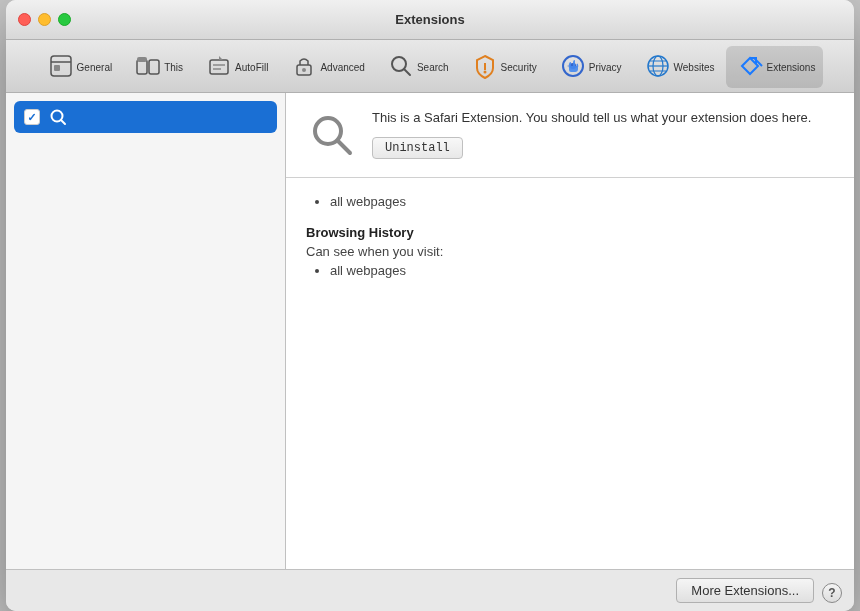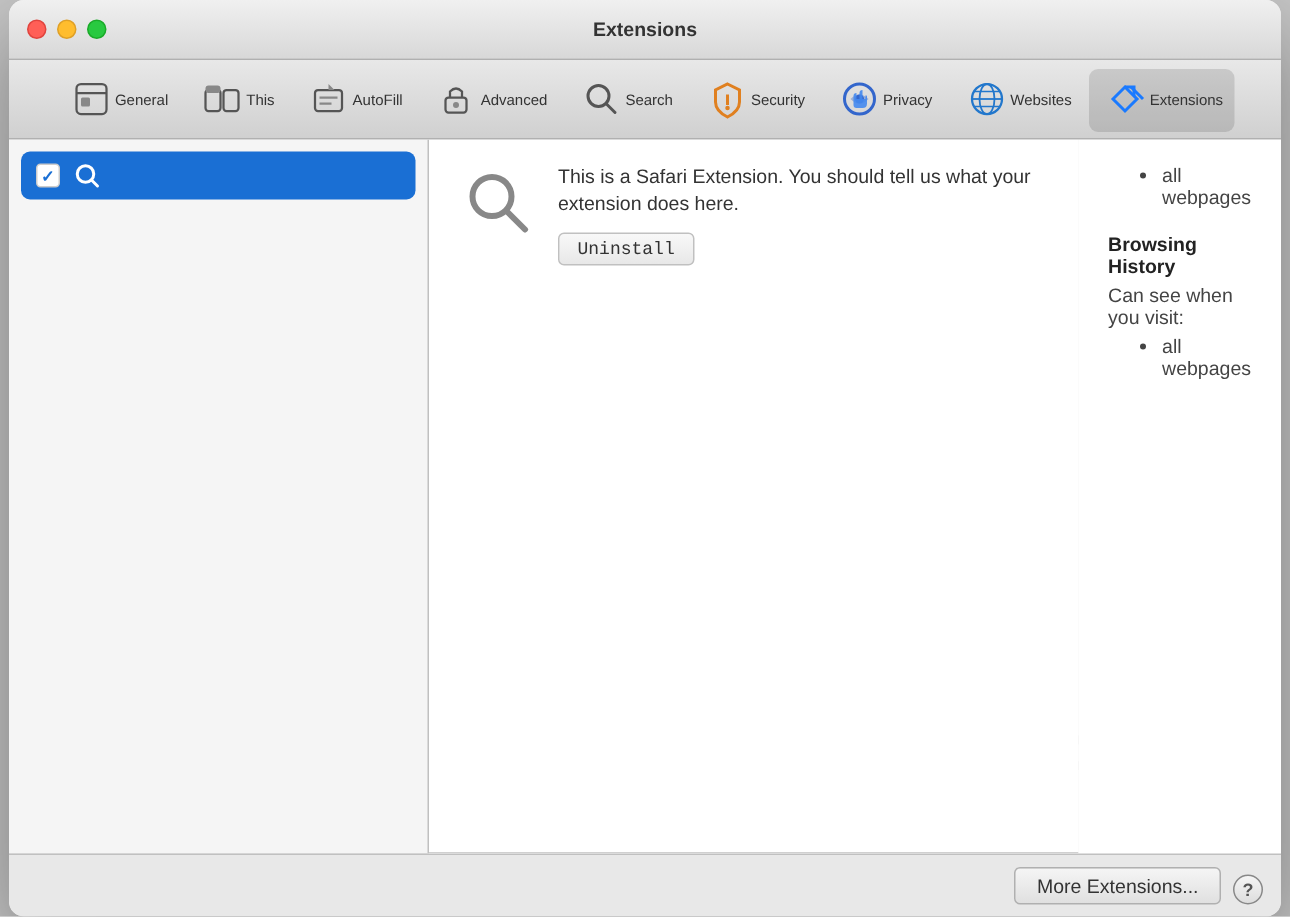--- a/index.html
+++ b/index.html
@@ -160,20 +160,21 @@
       height: 20px;
       display: flex;
       align-items: center;
       justify-content: center;
     }
 
     
     .detail-panel {
       flex: 1;
       display: flex;
+      flex-direction: column;
       overflow: hidden;
       position: relative;
     }
 
     
     .watermark {
       position: absolute;
       bottom: 30px;
       left: 50%;
       transform: translateX(-50%);
@@ -253,21 +254,20 @@
     }
 
     .permission-list {
       list-style: disc;
       padding-left: 24px;
     }
 
     .permission-list li {
       font-size: 13px;
       color: #444;
-      margin-left: 12px;
     }
 
     
     .footer {
       background: #e8e8e8;
       border-top: 1px solid #c0c0c0;
       padding: 8px 12px;
       display: flex;
       justify-content: flex-end;
       align-items: flex-end;

